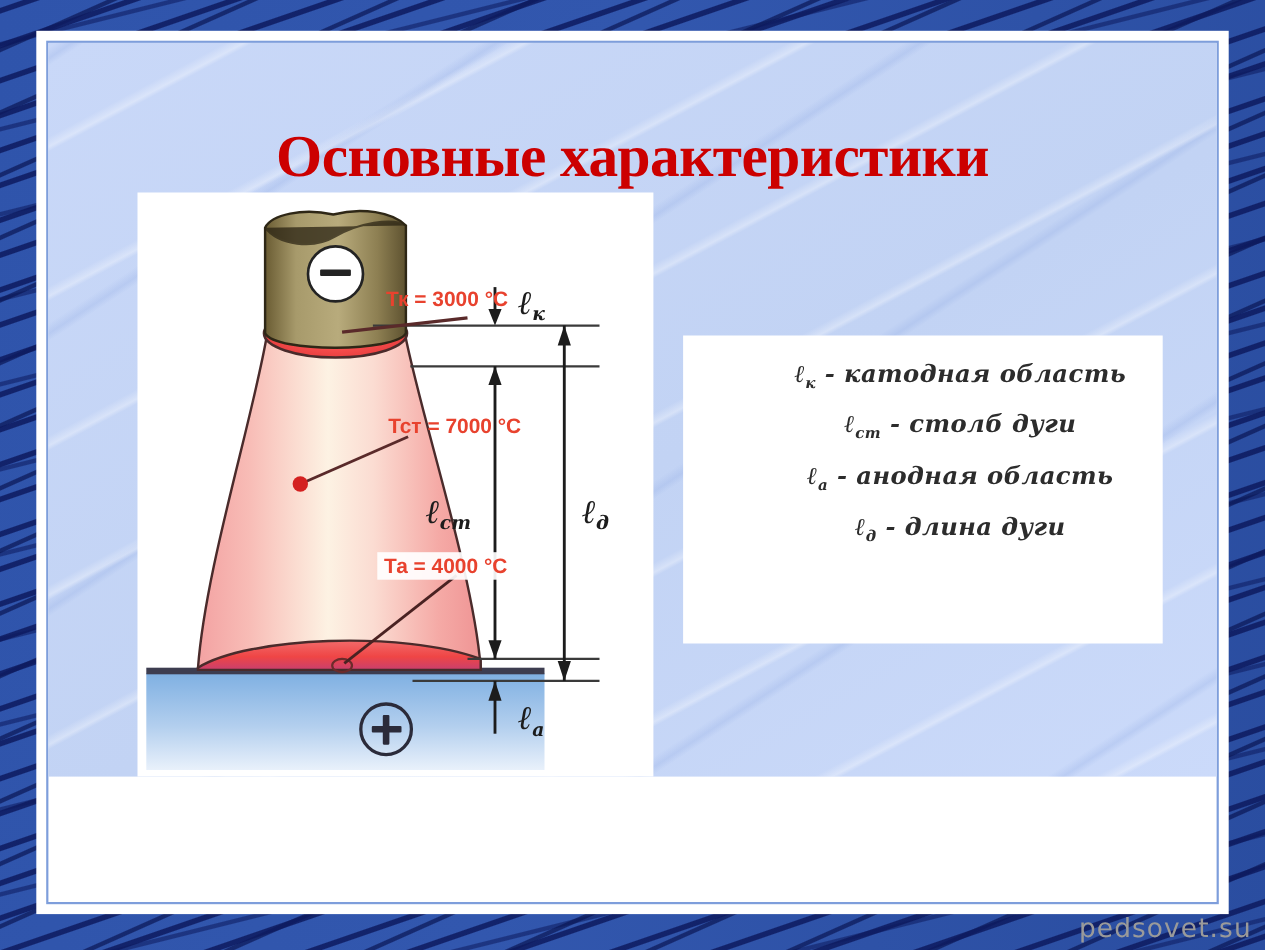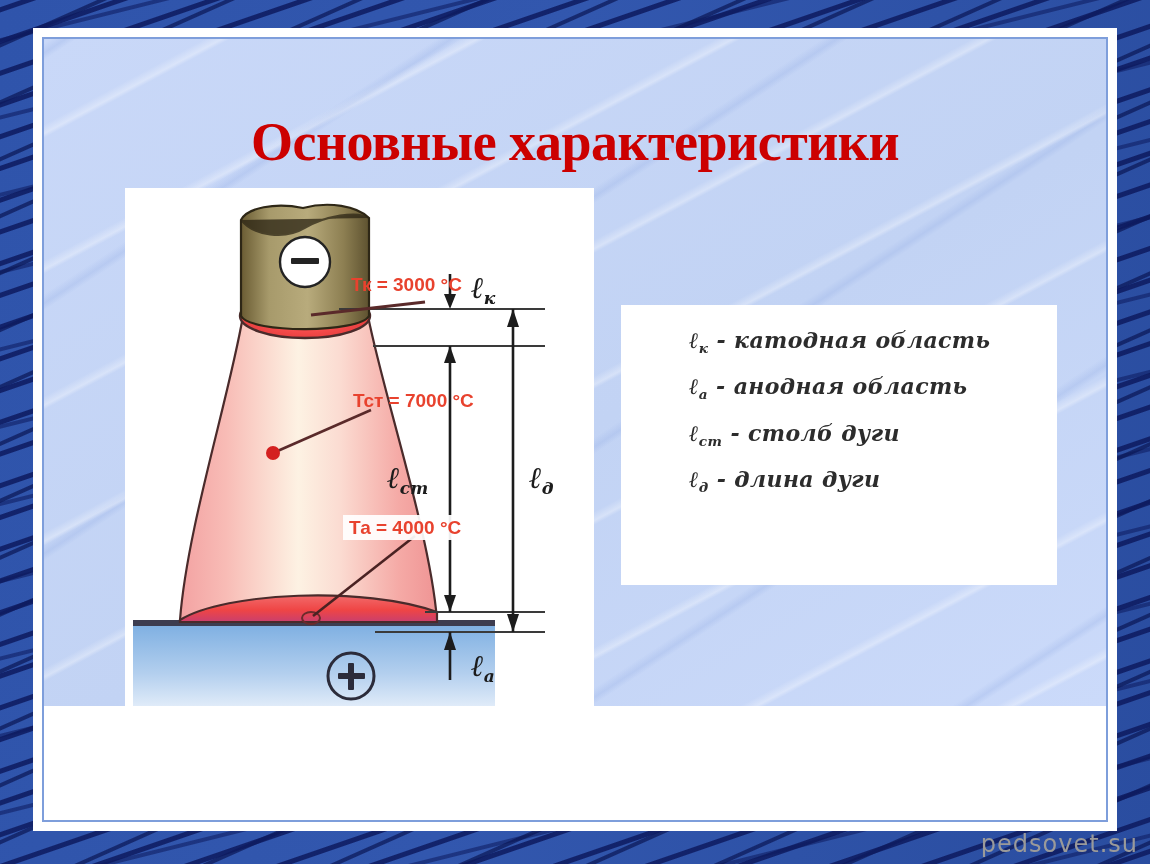--- a/index.html
+++ b/index.html
@@ -97,21 +97,21 @@
     font-weight: bold;
     font-size: 54px;
     letter-spacing: -0.5px;
     color: #cc0000;
     white-space: nowrap;
   }
 
   
   #diagram-box {
     position: absolute;
-    left: 81px; top: 149px;
+    left: 81px; top: 136px;
     width: 469px; height: 539px;
     background: #ffffff;
     overflow: hidden;
   }
   #diagram-svg { display: block; }
 
   
   #legend-box {
     position: absolute;
     left: 577px; top: 266px;
@@ -121,20 +121,21 @@
   }
   .legend-line {
     font-family: "DejaVu Serif", "Liberation Serif", serif;
     font-style: italic;
     font-weight: bold;
     font-size: 22px;
     color: #2c2c2c;
     margin-bottom: 17px;
     white-space: nowrap;
     letter-spacing: 0.4px;
+    text-align: center;
   }
   .legend-line sub { font-size: 0.62em; }
   .legend-line sup { font-size: 0.60em; }
 
   
   #back-button {
     position: absolute;
     left: 28px; top: 710px;
     width: 106px; height: 66px;
     background: #5581bd;
@@ -263,24 +264,24 @@
         <text x="404" y="300" font-family="DejaVu Serif, serif" font-size="30" font-style="italic" font-weight="bold" fill="#1c1c1c">ℓ<tspan font-size="17" dy="6">д</tspan></text>
         <text x="346" y="488" font-family="DejaVu Serif, serif" font-size="30" font-style="italic" font-weight="bold" fill="#1c1c1c">ℓ<tspan font-size="17" dy="6">а</tspan></text>
       </svg>
     </div>
 
     <div id="legend-box">
       <div class="legend-line">
         <span>ℓ<sub>к</sub></span><span> - катодная область</span>
       </div>
       <div class="legend-line">
+        <span>ℓ<sub>ст</sub></span><span> - столб дуги</span>
+      </div>
+      <div class="legend-line">
         <span>ℓ<sub>а</sub></span><span> - анодная область</span>
-      </div>
-      <div class="legend-line">
-        <span>ℓ<sub>ст</sub></span><span> - столб дуги</span>
       </div>
       <div class="legend-line">
         <span>ℓ<sub>д</sub></span><span> - длина дуги</span>
       </div>
     </div>
 
     <div id="back-button">
       <div id="back-arrow"></div>
     </div>
 

